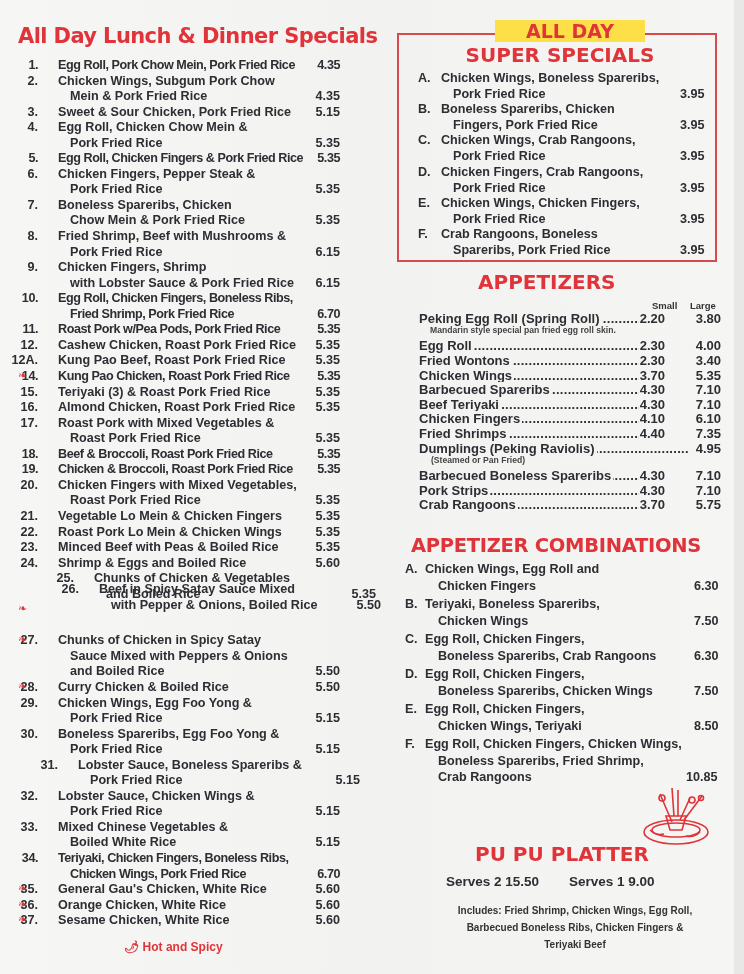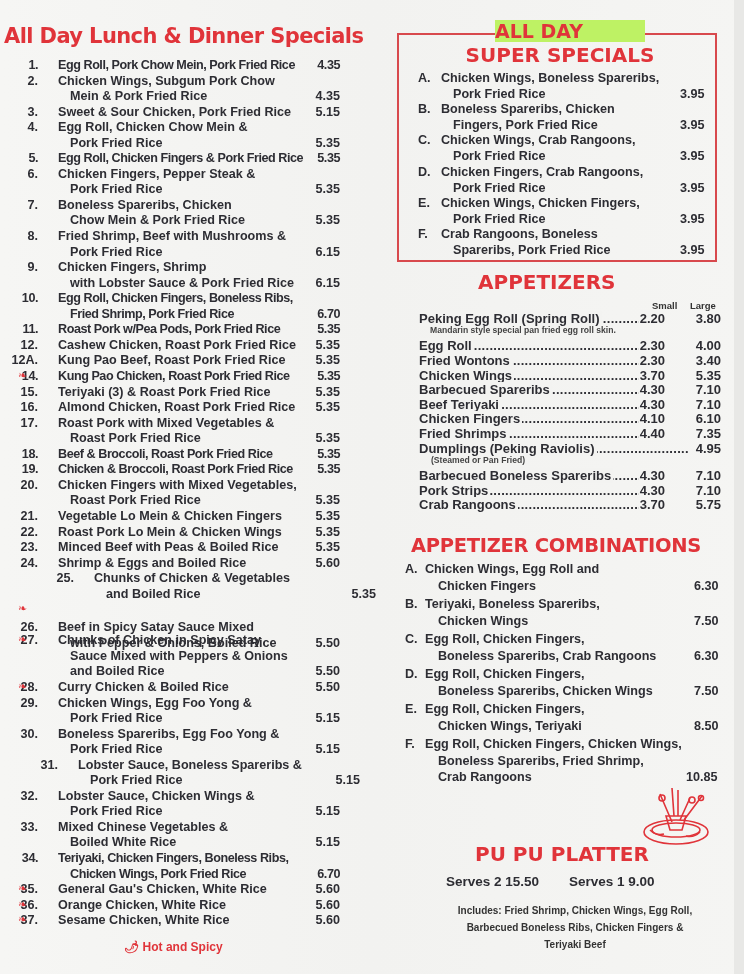--- a/index.html
+++ b/index.html
@@ -6,42 +6,42 @@
   body {
     width: 744px; height: 974px; overflow: hidden;
     background: #f4f4f2;
     font-family: "Liberation Sans", sans-serif;
     color: #2a2a2e;
     position: relative;
   }
   .page { position: absolute; inset: 0; background: linear-gradient(90deg,#f6f6f4 0,#f2f2f0 50%,#f5f5f3 100%); }
   .right-edge { position: absolute; right: 0; top: 0; width: 10px; height: 974px; background: #e8e8e6; }
   .left-title {
-    position: absolute; left: 4px; top: 24px; width: 340px;
+    position: absolute; left: 18px; top: 24px; width: 340px;
     font-weight: 900; font-size: 21px; letter-spacing: -0.6px; color: #e0343a;
     font-family: "DejaVu Sans", sans-serif; white-space: nowrap; text-align: center;
   }
   .item { position: absolute; left: 0; width: 340px; font-size: 12.6px; font-weight: bold; line-height: 16px; color: #2d2d33; }
   .item .line { position: relative; height: 16px; white-space: nowrap; }
   .item .num { position: absolute; right: 302px; text-align: right; }
   .item .txt { position: absolute; left: 58px; }
   .item .txt2 { position: absolute; left: 70px; }
   .item .price { position: absolute; right: 0; background: inherit; }
   .item.condensed { letter-spacing: -0.45px; }
   .spicy { position: absolute; left: 18px; color: #e0343a; font-size: 11px; }
   .legend { position: absolute; left: 124px; top: 940px; font-size: 12px; font-weight: bold; color: #e0343a; }
 
   
   .specials-box {
     position: absolute; left: 397px; top: 33px; width: 320px; height: 229px;
     border: 2px solid #d8494d; box-sizing: border-box;
   }
   .specials-title1 {
-    position: absolute; left: 495px; top: 20px; width: 150px; text-align: left;
-    background: #bef264; font-family: "DejaVu Sans", sans-serif;
+    position: absolute; left: 495px; top: 20px; width: 150px; text-align: center;
+    background: #fde047; font-family: "DejaVu Sans", sans-serif;
     font-weight: bold; font-size: 19px; color: #e0343a; letter-spacing: 0px;
   }
   .specials-title2 {
     position: absolute; left: 440px; top: 43px; width: 240px; text-align: center;
     font-family: "DejaVu Sans", sans-serif; font-weight: bold; font-size: 20px; color: #e0343a;
   }
   .ritem { position: absolute; left: 0; font-size: 12.6px; font-weight: bold; line-height: 16px; color: #2d2d33; white-space: nowrap; }
   .ritem .line { position: relative; height: 16px; }
   .ritem .letter { position: absolute; }
   .ritem .t1 { position: absolute; }
@@ -275,21 +275,21 @@
     <div class="item" style="top: 570.15px; padding-left: 36px;">
       <div class="line" style="height: 15.55px;">
         <span class="num">25.</span>
         <span class="txt">Chunks of Chicken &amp; Vegetables</span>
       </div>
       <div class="line" style="height: 15.55px;">
         <span class="txt2">and Boiled Rice</span>
         <span class="price">5.35</span>
       </div>
     </div>
-    <div class="item" style="top: 619px;">
+    <div class="item" style="top: 581px; padding-left: 41px;">
       <div class="line" style="height: 15.55px;">
         <span class="num">26.</span>
         <span class="txt">Beef in Spicy Satay Sauce Mixed</span>
       </div>
       <div class="line" style="height: 15.55px;">
         <span class="txt2">with Pepper &amp; Onions, Boiled Rice</span>
         <span class="price">5.50</span>
       </div>
     </div>
     <span class="spicy" style="top: 602.25px;">❧</span>

